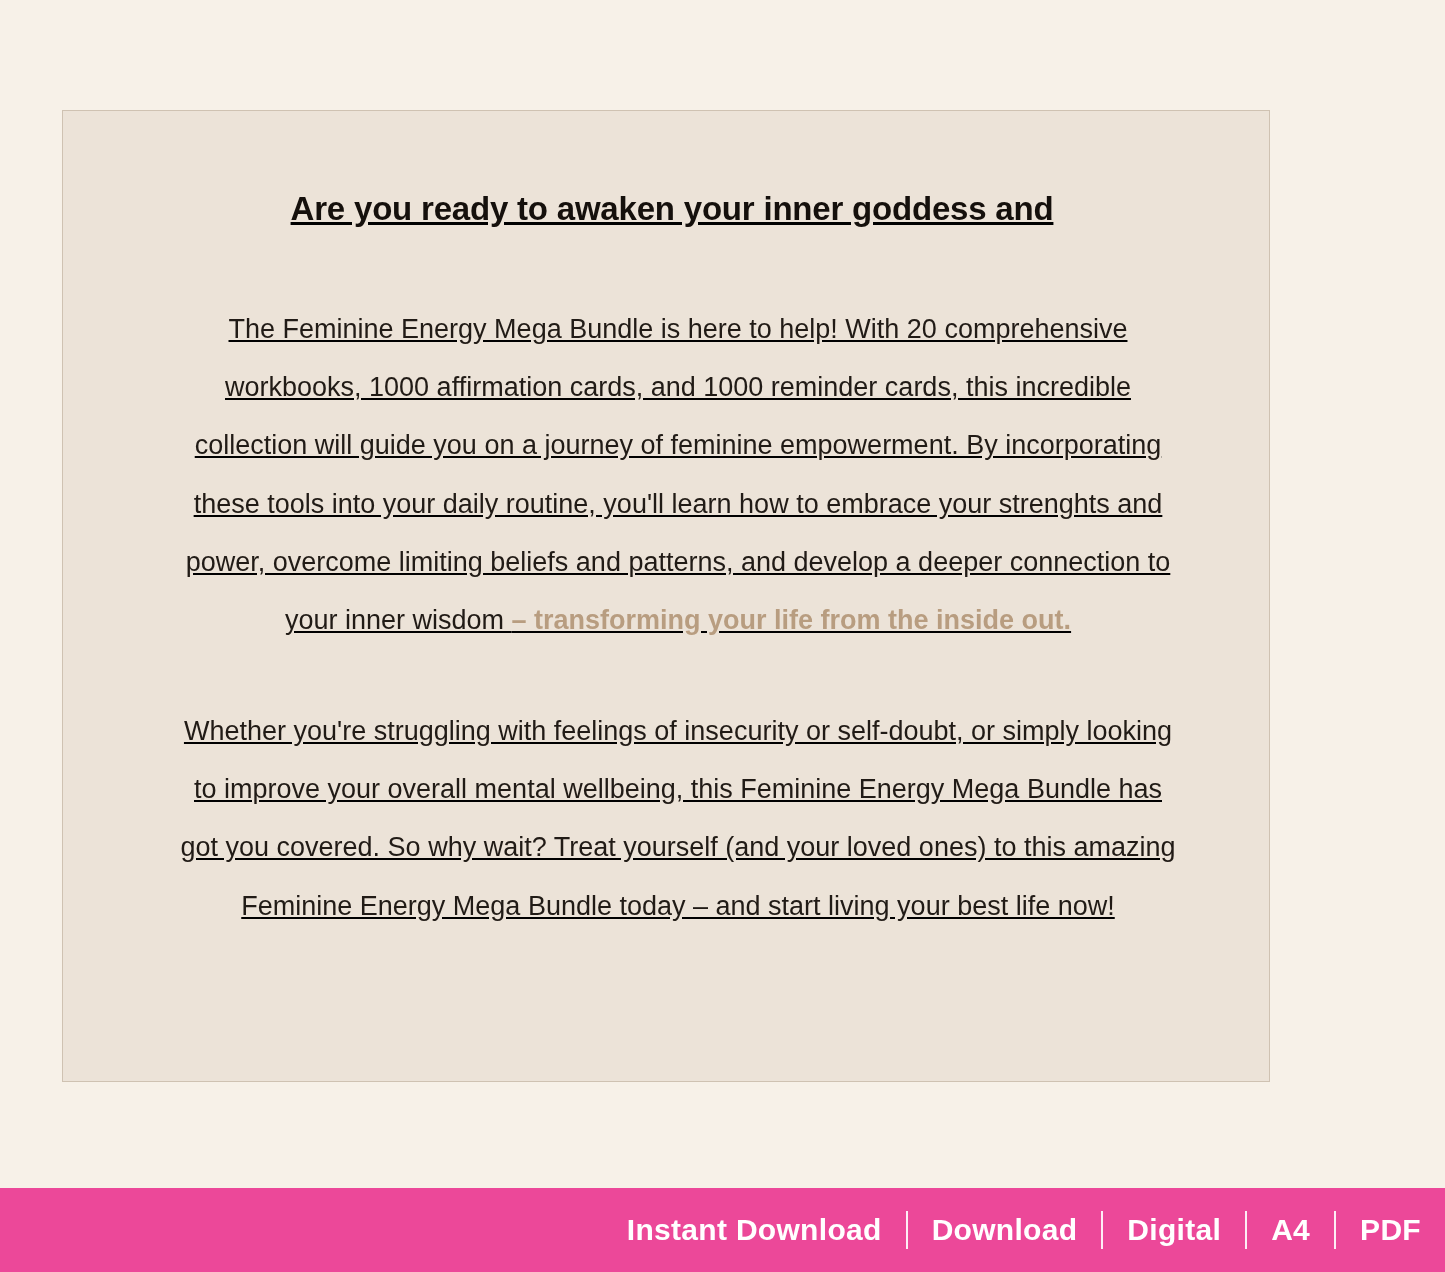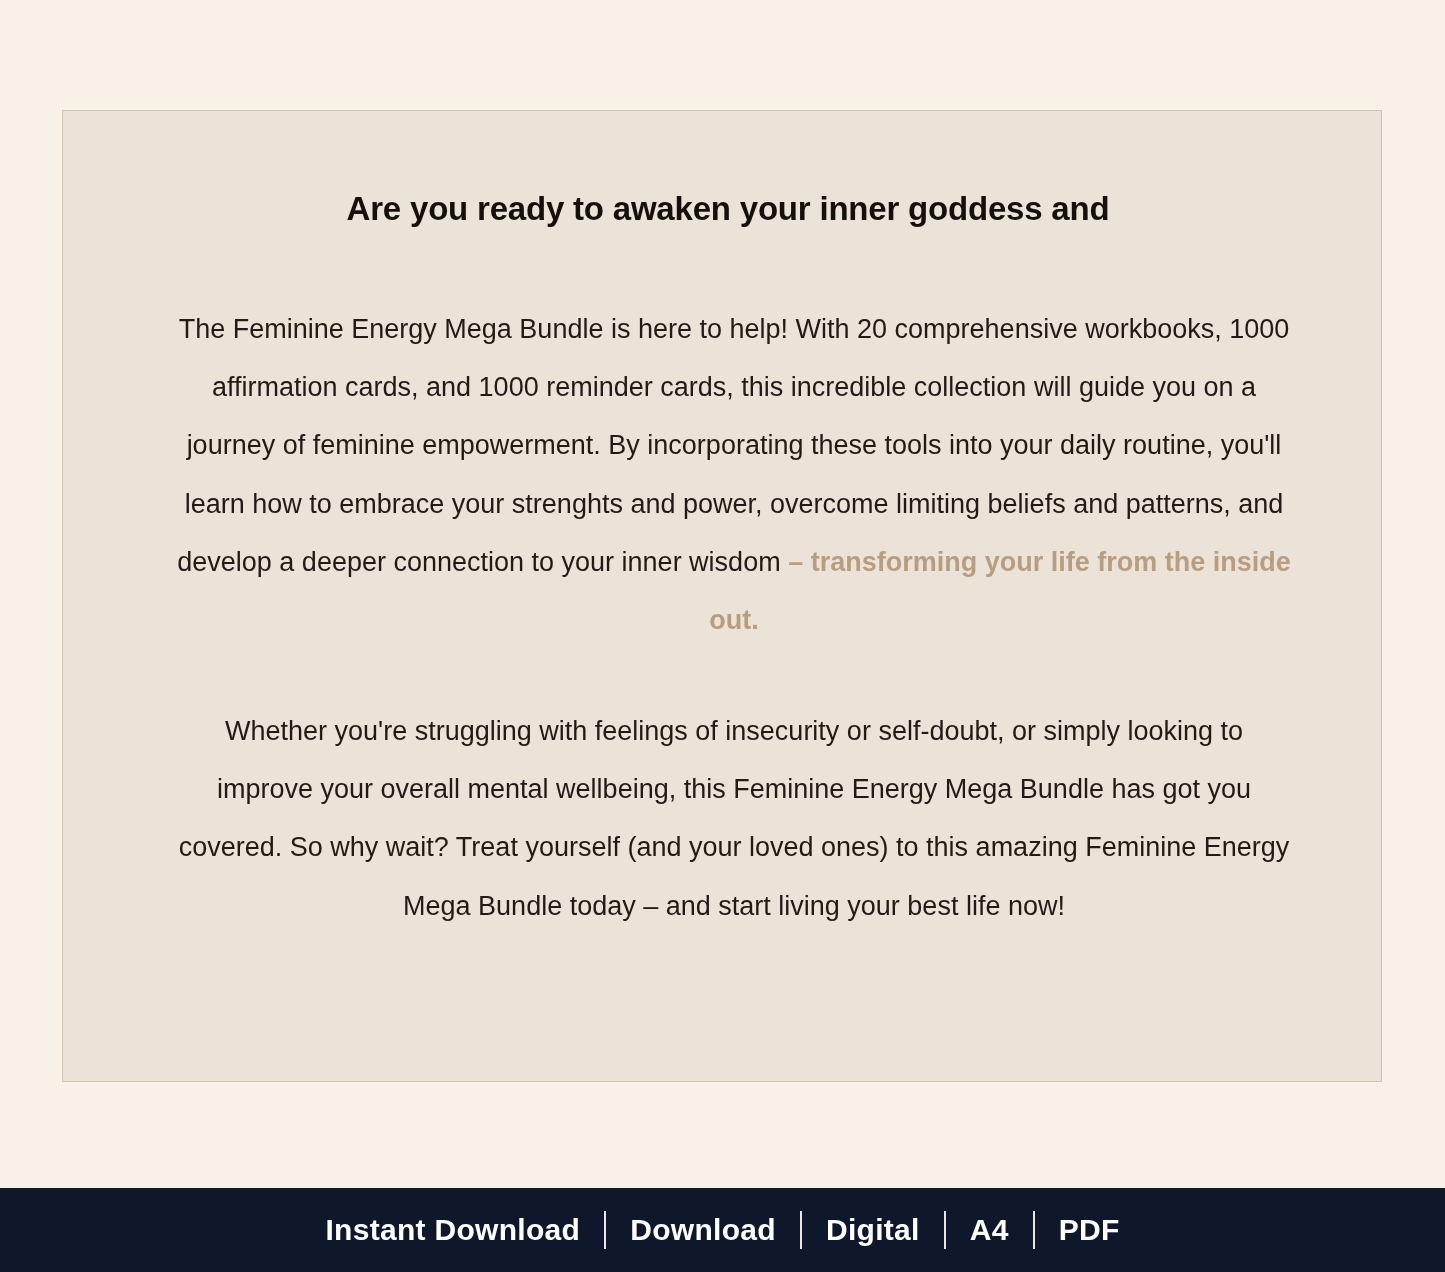--- a/index.html
+++ b/index.html
@@ -20,26 +20,27 @@
     inset: 0;
     display: flex;
     flex-direction: column;
     justify-content: flex-start;
   }
 
   .card {
     position: absolute;
     left: 62px;
     top: 110px;
-    width: 1320px;
+    width: 1208px;
     height: 972px;
     box-sizing: border-box;
     background: #ece3d8;
     border: 1px solid #cfc2b2;
     padding: 70px 48px 40px 60px;
+    text-decoration: underline;
   }
 
   .headline {
     text-align: center;
     font-weight: bold;
     font-size: 33px;
     line-height: 1.72;
     color: #15100c;
     letter-spacing: -0.2px;
     margin: 0 0 62px 0;
@@ -65,24 +66,24 @@
     color: #b89d80;
     font-weight: bold;
   }
 
   .footer-bar {
     position: absolute;
     left: 0;
     right: 0;
     bottom: 0;
     height: 84px;
-    background: #0f172a;
+    background: #ec4899;
     display: flex;
     align-items: center;
-    justify-content: center;
+    justify-content: flex-end;
     gap: 0;
   }
 
   .footer-item {
     color: #ffffff;
     font-weight: bold;
     font-size: 30px;
     letter-spacing: 0.3px;
     padding: 0 24px;
     white-space: nowrap;

